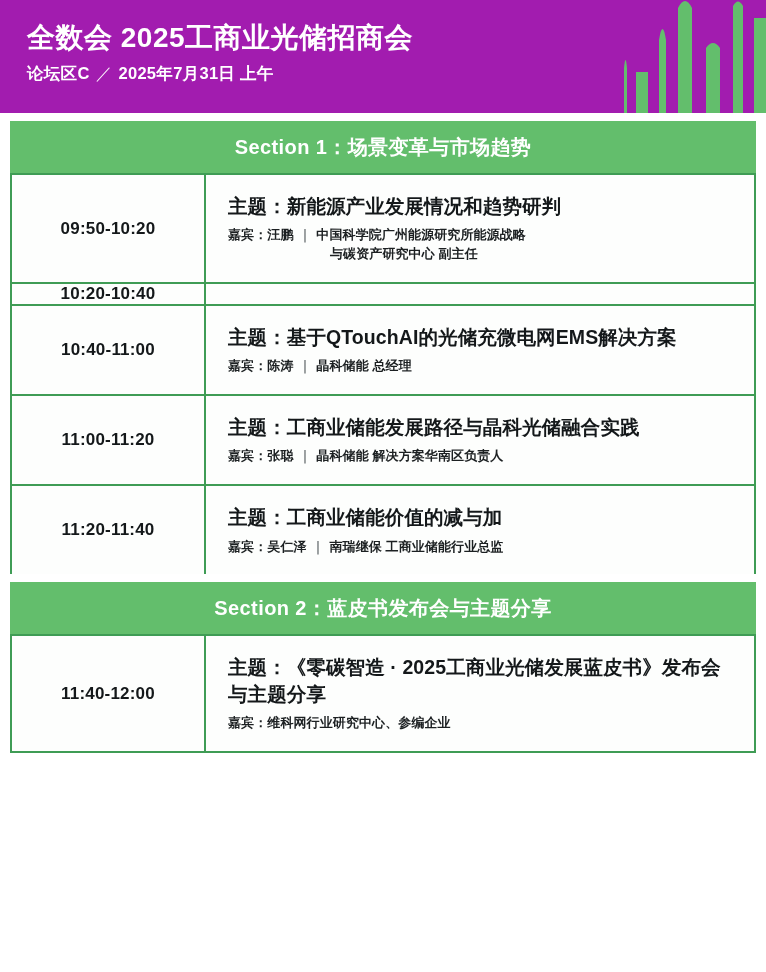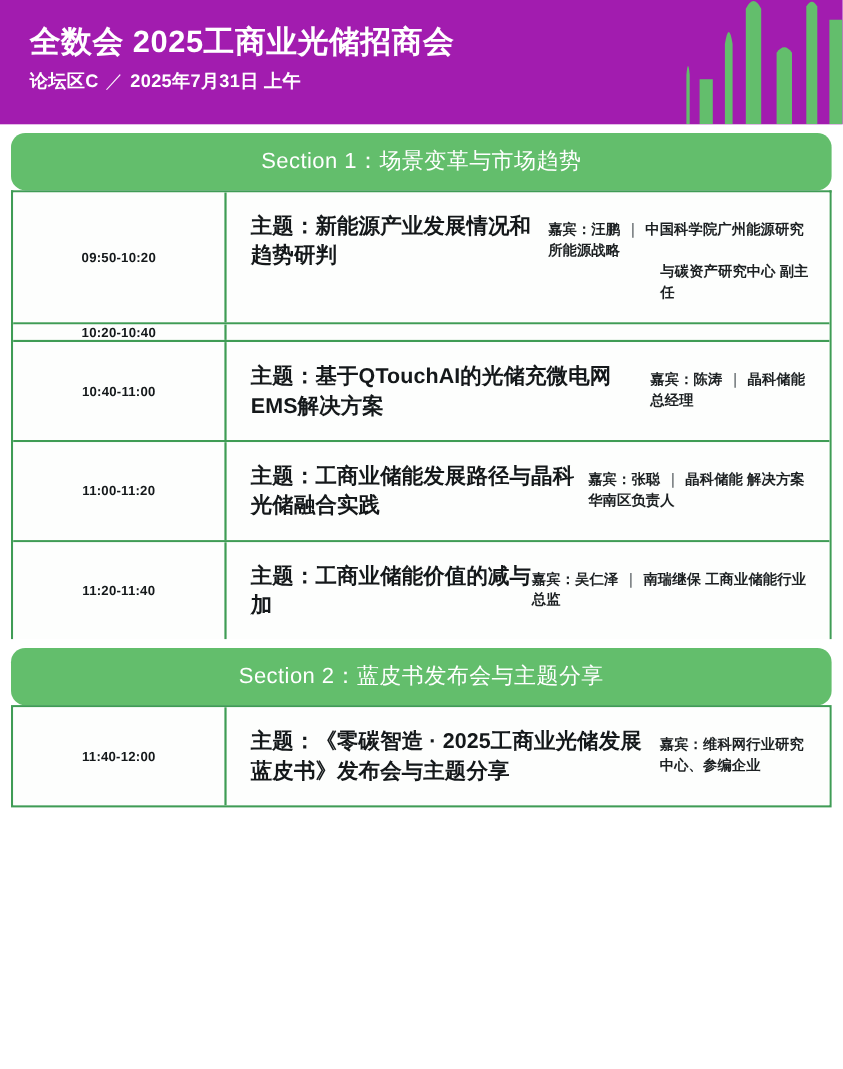--- a/index.html
+++ b/index.html
@@ -66,27 +66,26 @@
   
   .body {
     padding: 0 10px 10px 10px;
     box-sizing: border-box;
   }
 
   .section-bar {
     background: #63be6c;
     color: #ffffff;
     font-size: 20px;
-    font-weight: normal;
+    font-weight: bold;
     text-align: center;
     line-height: 52px;
     height: 52px;
     letter-spacing: 0.4px;
     margin-top: 8px;
-    border-radius: 13px;
   }
 
   .rows {
     border: 2px solid #3f9c55;
     border-bottom: none;
     box-sizing: border-box;
   }
   .rows.last { border-bottom: 2px solid #3f9c55; }
 
   .row {
@@ -101,30 +100,31 @@
 
   .cell-time {
     width: 194px;
     min-width: 194px;
     display: flex;
     align-items: center;
     justify-content: center;
     border-right: 2px solid #3f9c55;
     box-sizing: border-box;
     color: #14181a;
-    font-size: 12px;
+    font-size: 17px;
     font-weight: bold;
     letter-spacing: 0.2px;
   }
 
   .cell-info {
     flex: 1;
     padding: 18px 14px 18px 22px;
     box-sizing: border-box;
     display: flex;
+    flex-direction: column;
     justify-content: flex-start;
   }
 
   .topic {
     color: #14181a;
     font-size: 19.5px;
     font-weight: bold;
     line-height: 1.35;
     letter-spacing: 0.1px;
   }

